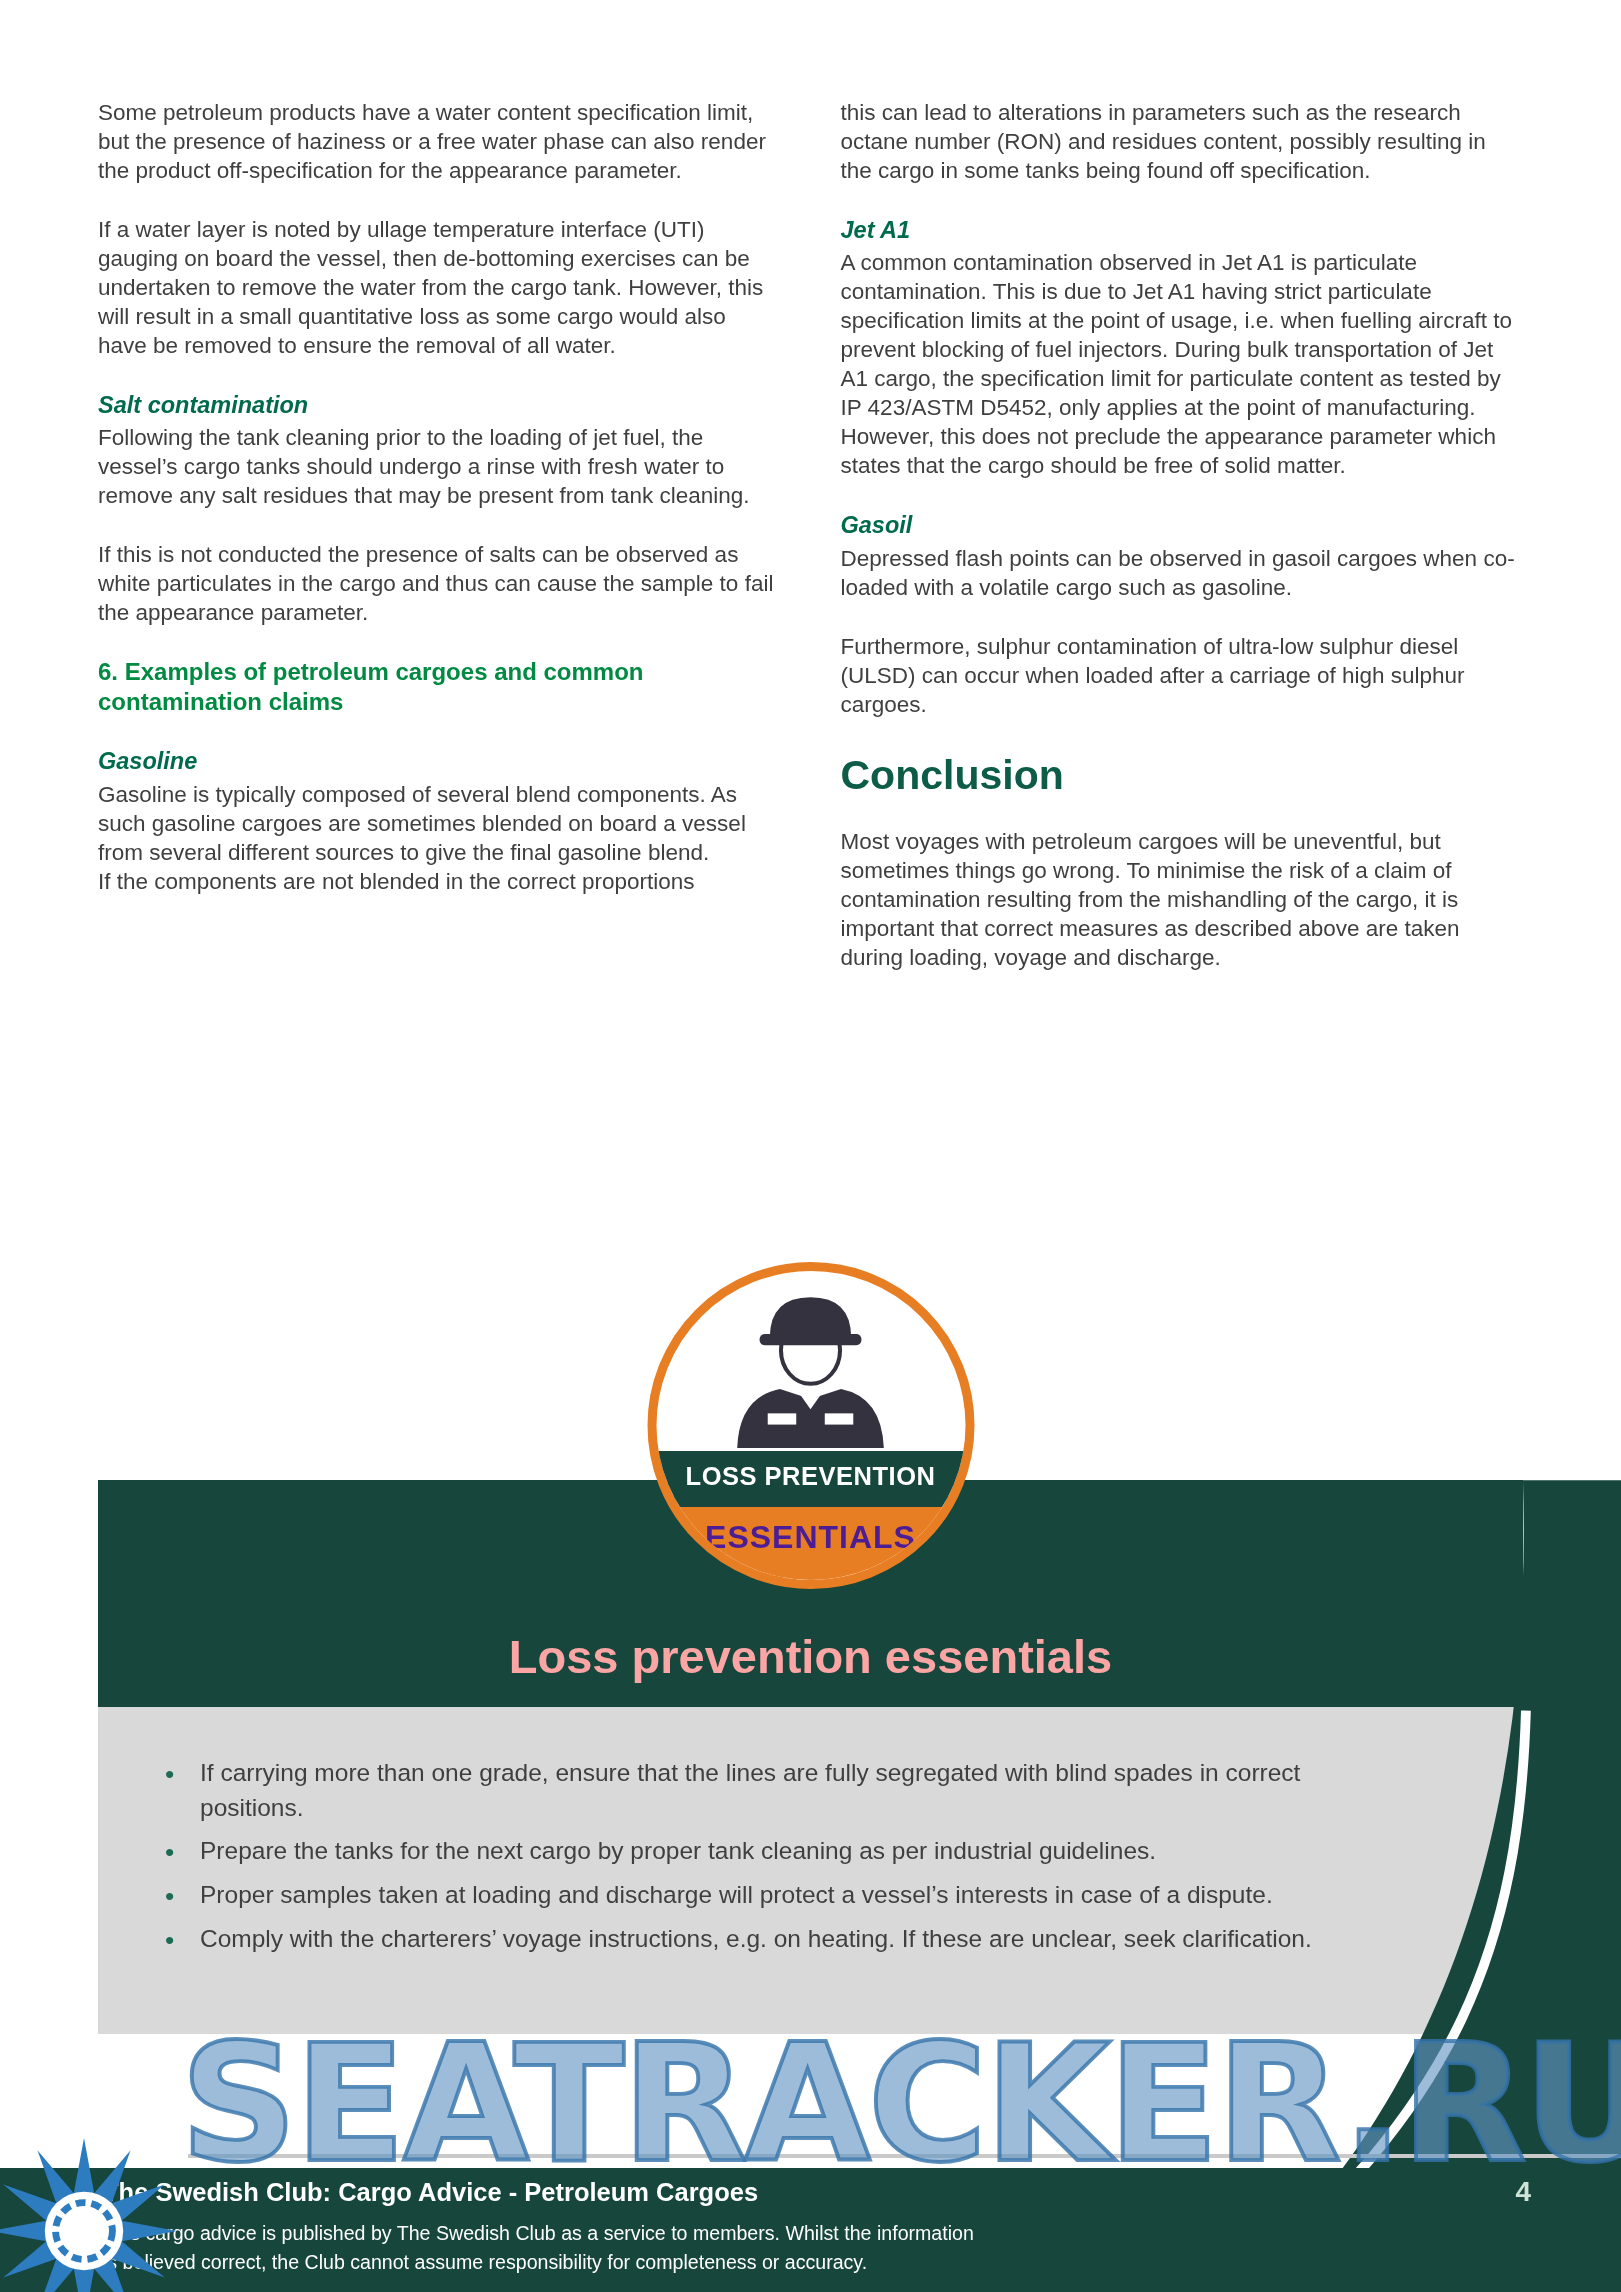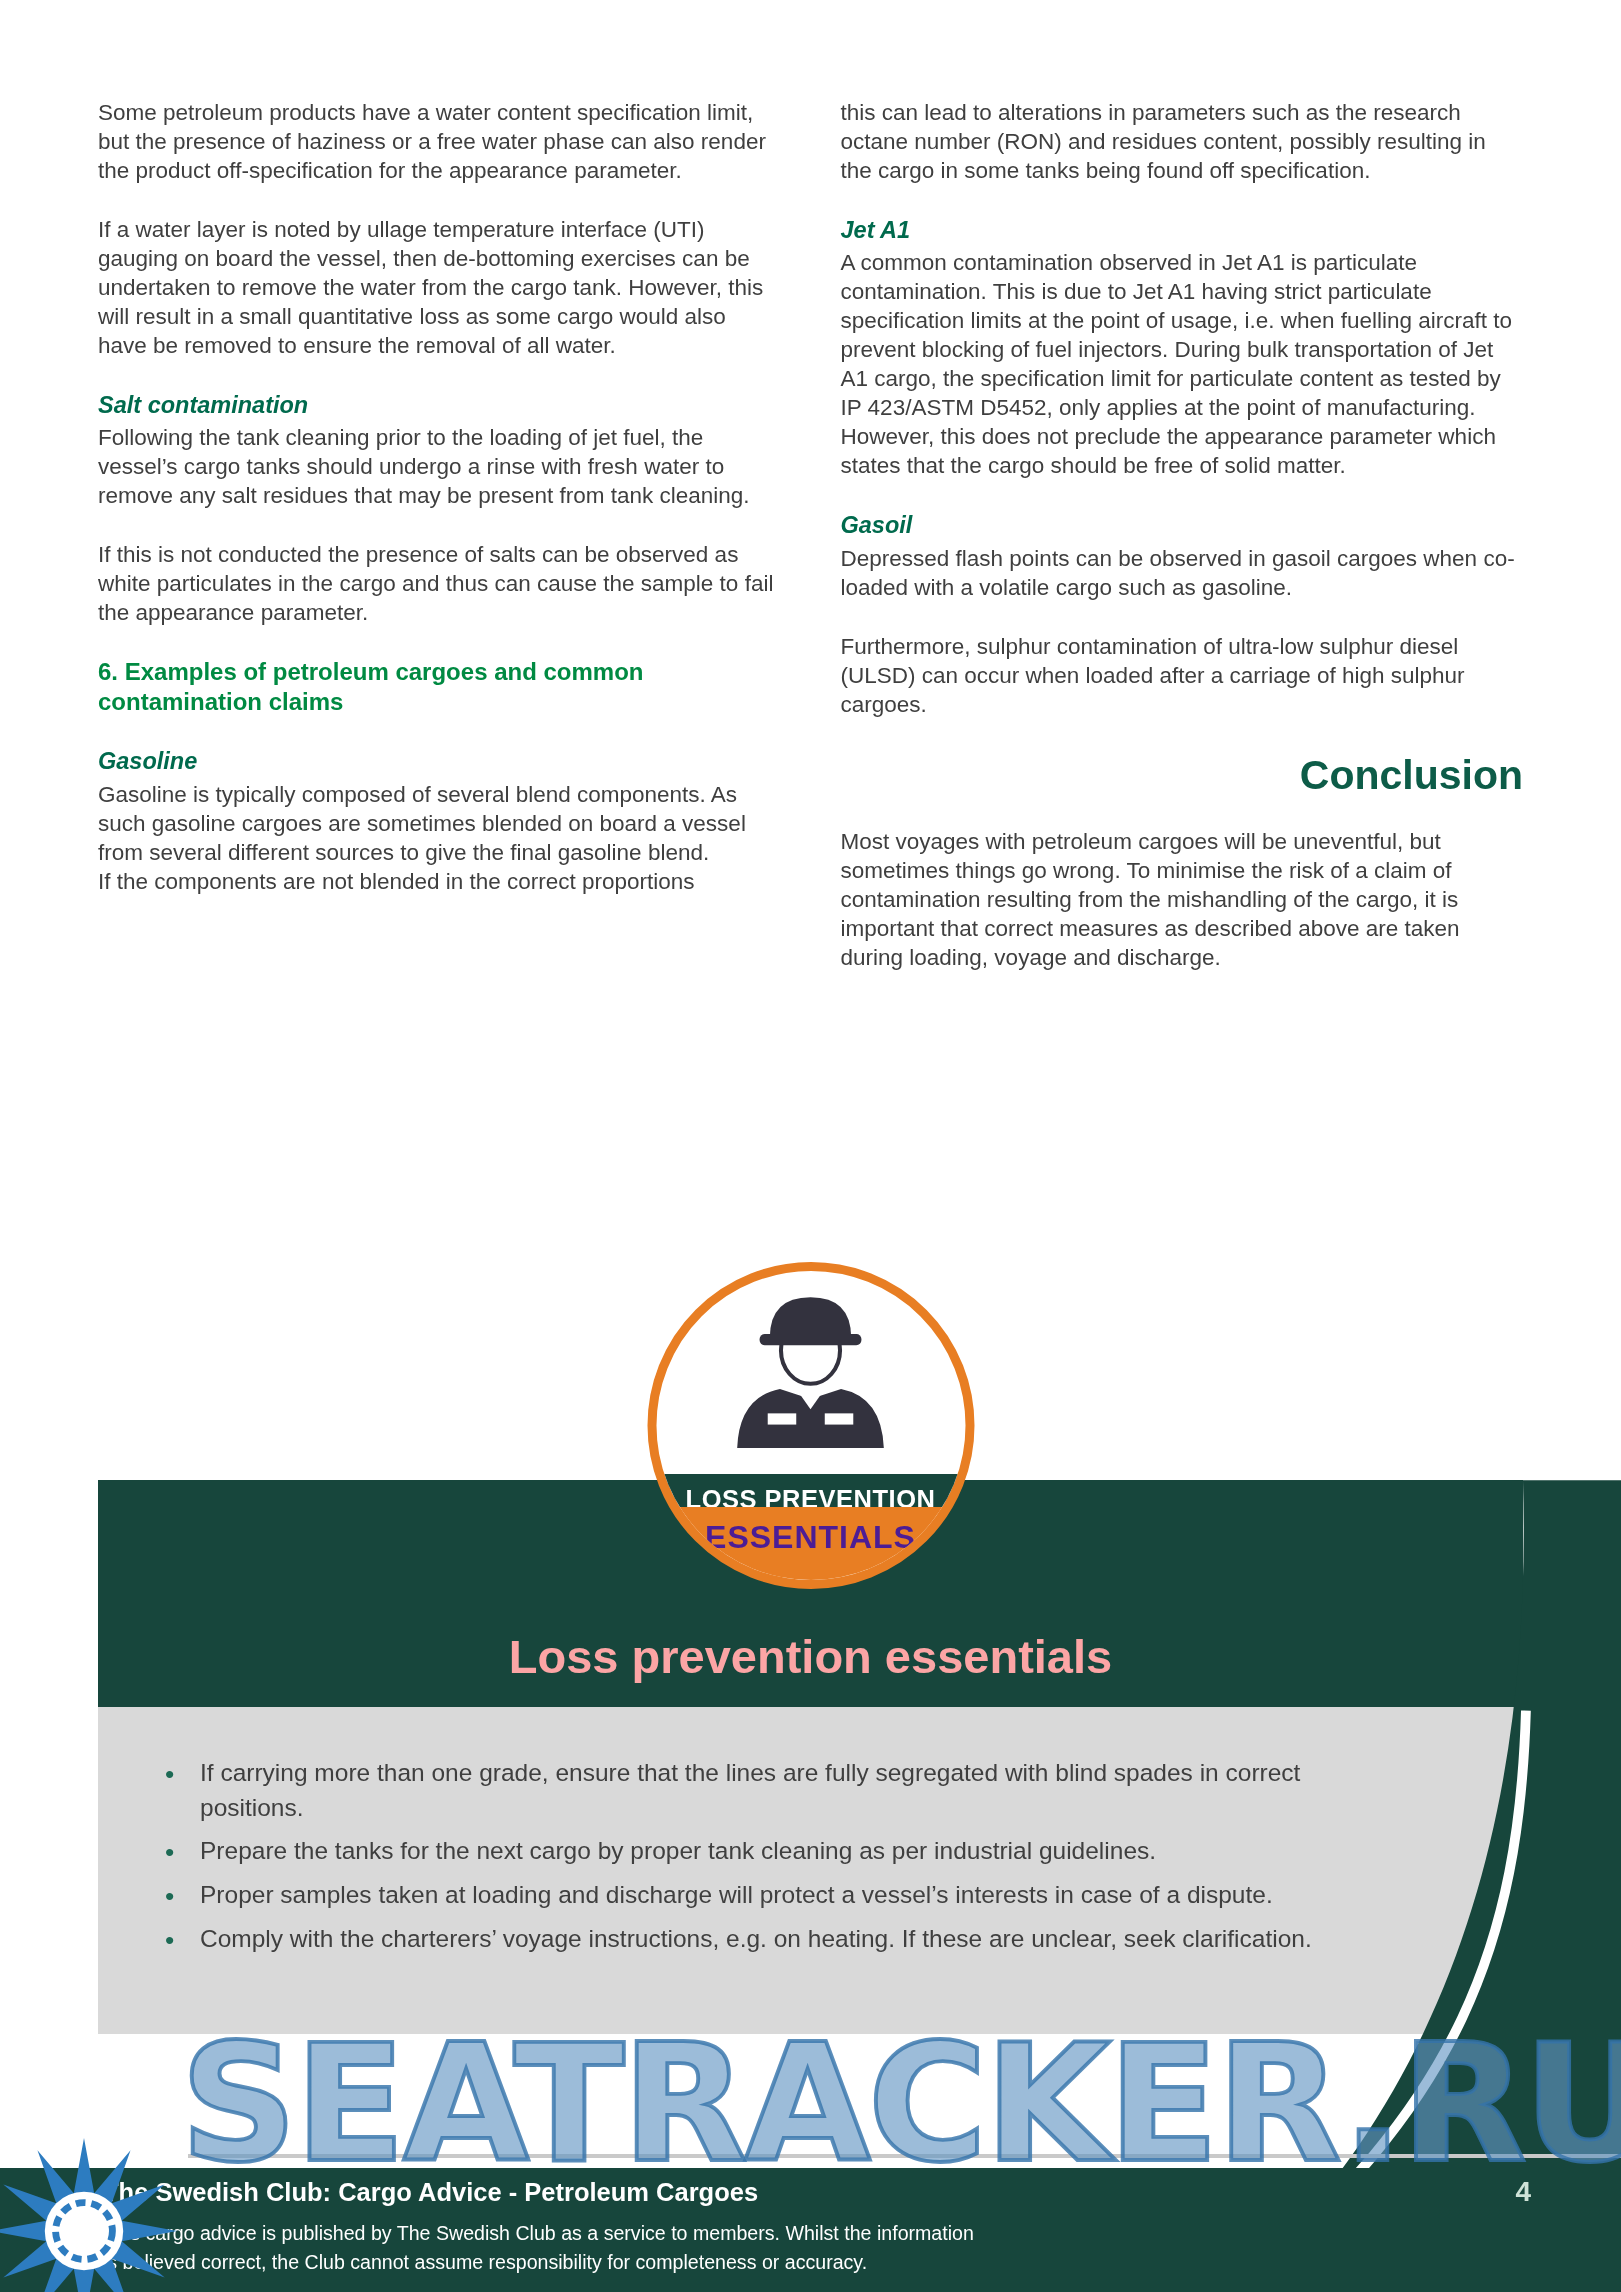--- a/index.html
+++ b/index.html
@@ -24,36 +24,35 @@
     color:#006a4d; font-weight:bold; font-style:italic;
     font-size:23.5px; margin:0 0 2.9px 0;
   }
   .numhead {
     color:#008a42; font-weight:bold; font-size:24px;
     line-height:1.25; margin:5.9px 0 29px 0;
   }
   .conclusion-head {
     color:#0d5c48; font-weight:bold; font-size:41px;
     margin:15.7px 0 25.5px 0;
-    text-align:right;
   }
 
   
   .badge {
     position:absolute; left:50%; top:1262px; transform:translateX(-50%);
     width:327px; height:327px; z-index:4;
   }
   .badge-circle {
     position:relative; width:100%; height:100%; box-sizing:border-box;
     border-radius:50%; background:#ffffff; border:9.8px solid #e87e23;
     overflow:hidden;
   }
   .badge-worker { position:absolute; top:11.8px; left:50%; transform:translateX(-50%); }
   .band-green {
-    position:absolute; left:-11.8px; right:-11.8px; bottom:73px; height:33px;
+    position:absolute; left:-11.8px; right:-11.8px; bottom:73px; height:56px;
     background:#17463c; color:#fff; text-align:center;
     font-weight:bold; font-size:25.5px; line-height:51px; letter-spacing:0.5px;
   }
   .band-orange {
     position:absolute; left:-11.8px; right:-11.8px; bottom:0; height:73px;
     background:#e87e23; color:#4c1d95; text-align:center;
     font-weight:bold; font-size:32px; line-height:61px; letter-spacing:1px;
   }
 
   

